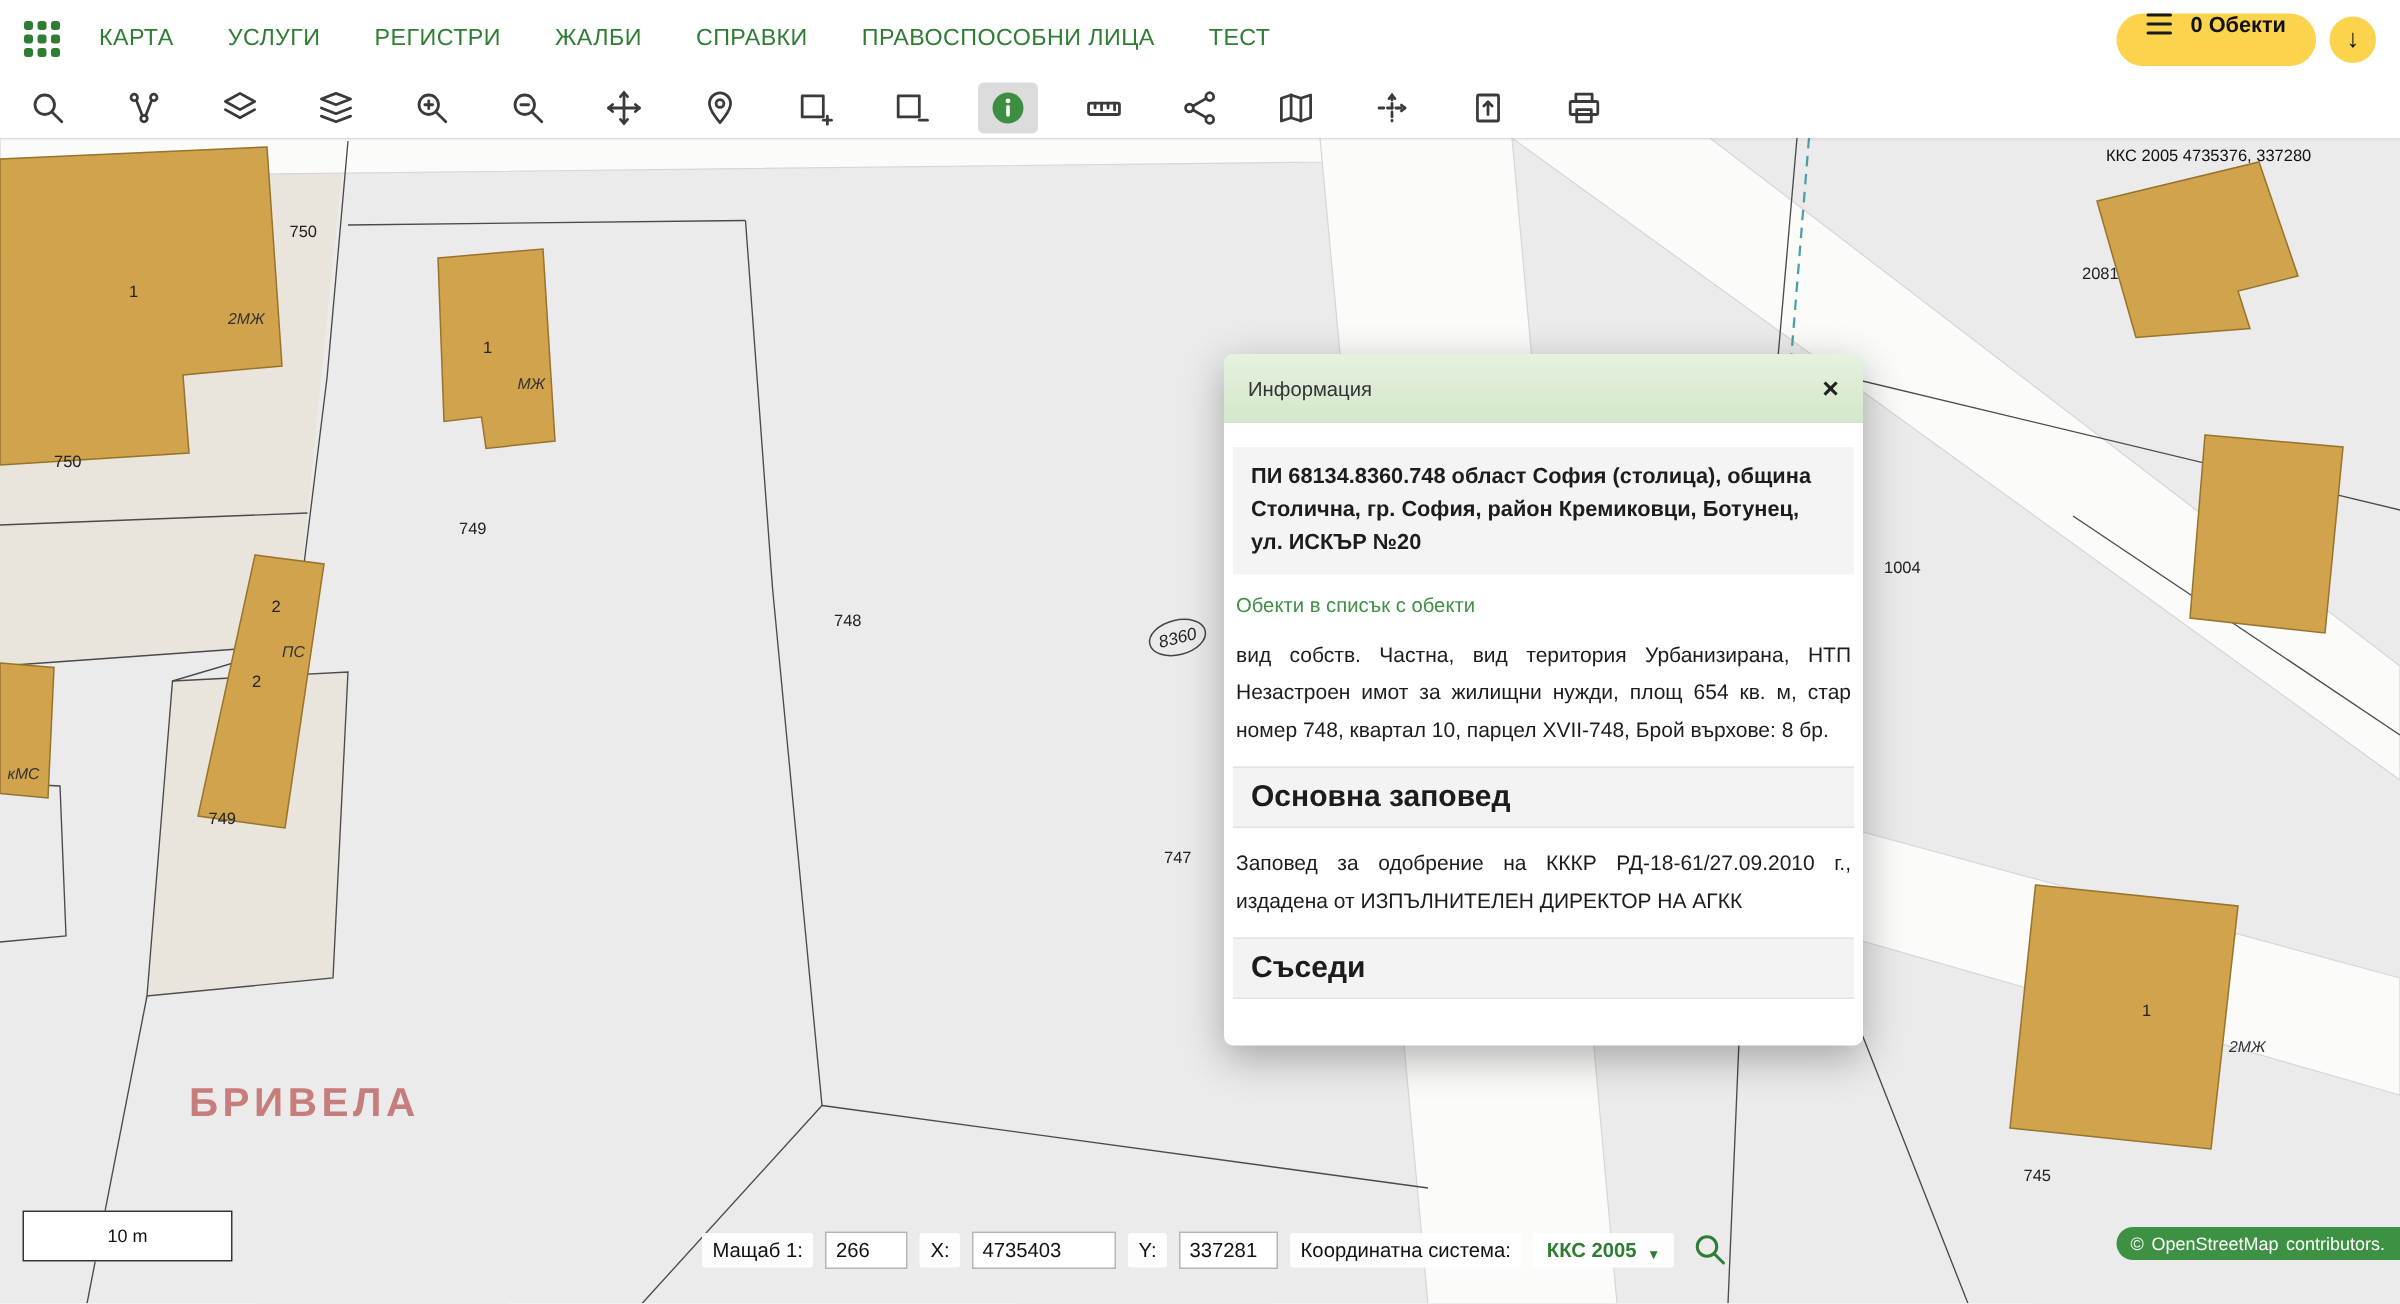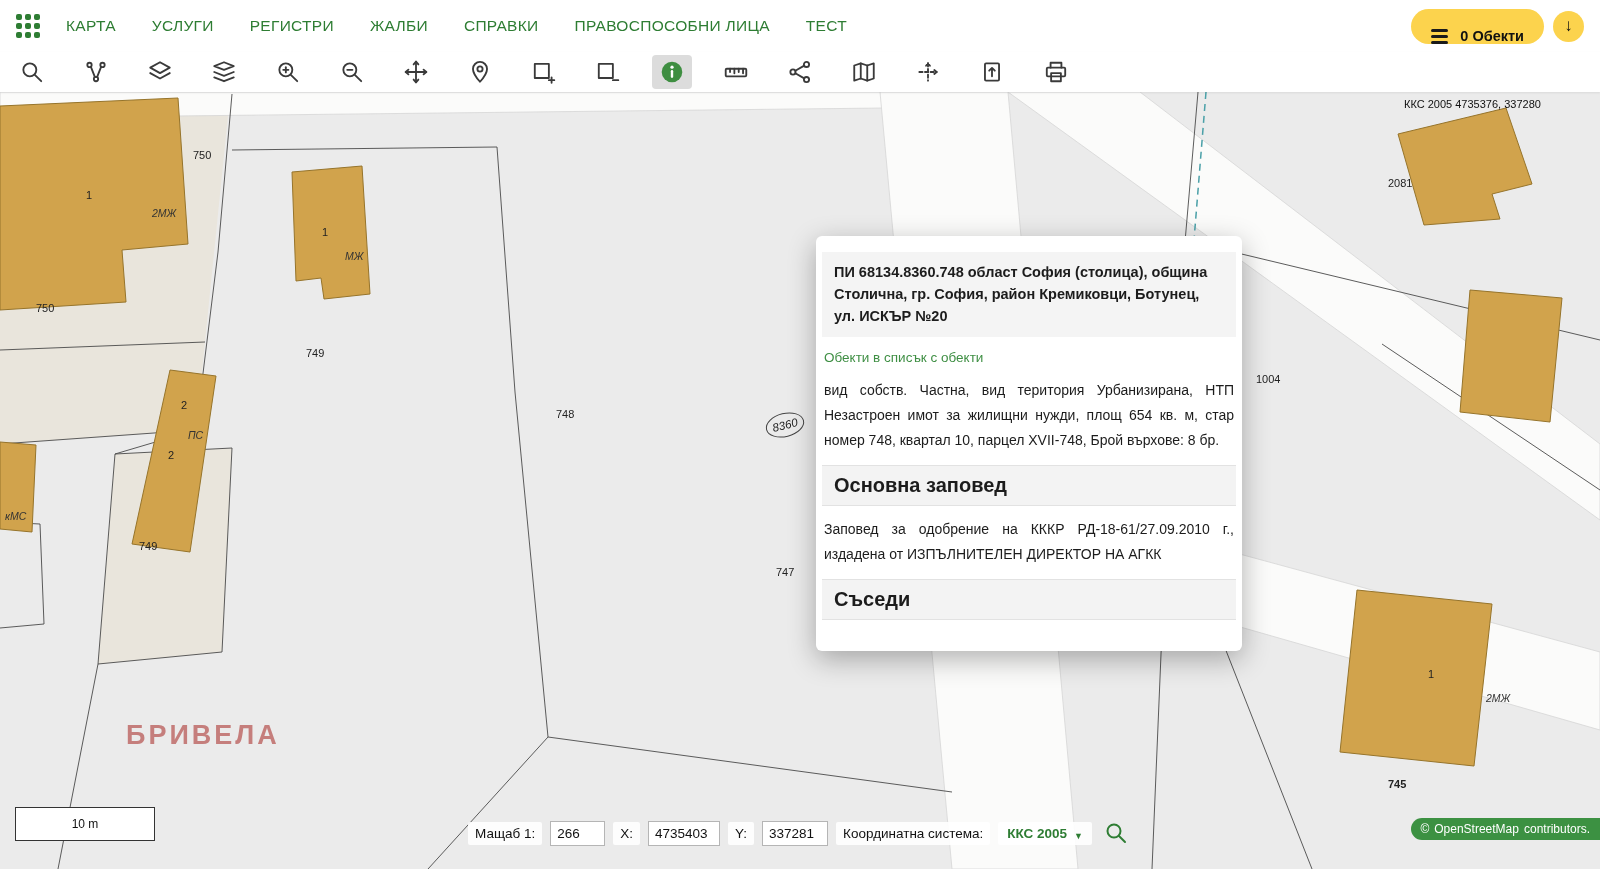--- a/index.html
+++ b/index.html
@@ -10,21 +10,21 @@
   .topnav { position:absolute; top:0; left:0; right:0; height:52px; background:#fff;
             display:flex; align-items:center; padding:0 16px; z-index:40; }
   .apps-grid { display:grid; grid-template-columns:repeat(3,6px); grid-auto-rows:6px; gap:3px;
                margin-right:26px; cursor:pointer; }
   .apps-grid i { background:#2e7d33; border-radius:2px; }
   .nav-items { display:flex; gap:36px; align-items:center; }
   .nav-item { color:#2e7d33; font-weight:normal; font-size:15.5px; letter-spacing:.3px;
               cursor:pointer; white-space:nowrap; }
   .nav-right { margin-left:auto; display:flex; align-items:center; gap:9px; }
   .objects-pill { background:#fcd34d; border-radius:18px; height:35px; display:flex;
-                  align-items:flex-end; gap:12px; padding:0 20px; font-weight:bold;
+                  align-items:flex-start; gap:12px; padding:0 20px; font-weight:bold;
                   font-size:14.5px; color:#111; cursor:pointer; }
   .burger { display:flex; flex-direction:column; gap:3.5px; }
   .burger i { width:17px; height:2.5px; background:#1a1a1a; border-radius:2px; }
   .collapse-btn { width:31px; height:31px; border-radius:50%; background:#fcd34d;
                   display:flex; align-items:center; justify-content:center;
                   font-size:17px; font-weight:bold; color:#111; cursor:pointer; }
 
   
   .toolbar { position:absolute; top:52px; left:0; right:0; height:40px; background:#fff;
              display:flex; align-items:center; padding:0 12px; gap:24px; z-index:40;
@@ -292,46 +292,50 @@
       <span class="map-label num" style="left: 181px; top: 307px;">2</span>
       <span class="map-label it" style="left: 188px; top: 337px;">ПС</span>
       <span class="map-label num" style="left: 168px; top: 357px;">2</span>
       <span class="map-label it" style="left: 5px; top: 418px;">кМС</span>
       <span class="map-label num" style="left: 139px; top: 448px;">749</span>
       <span class="map-label num" style="left: 776px; top: 474px;">747</span>
       <span class="map-label num" style="left: 1388px; top: 85px;">2081</span>
       <span class="map-label num" style="left: 1256px; top: 281px;">1004</span>
       <span class="map-label num" style="left: 1428px; top: 576px;">1</span>
       <span class="map-label it" style="left: 1486px; top: 600px;">2МЖ</span>
-      <span class="map-label num" style="left: 1388px; top: 686px; font-weight: bold;">745</span>
+      <span class="map-label num" style="left: 1349px; top: 686px;">745</span>
       <span class="map-label brand" style="left: 126px; top: 628px;">БРИВЕЛА</span>
       <span class="map-label corner" style="left: 1404px; top: 6px;">ККС 2005 4735376, 337280</span>
     </div>
 </div>
 
 <div class="popup">
+  <div class="popup-header">
+    <span>Информация</span>
+    <span class="popup-close">×</span>
+  </div>
   <div class="popup-body">
     <div class="parcel-title">ПИ 68134.8360.748 област София (столица), община Столична, гр. София, район Кремиковци, Ботунец, ул. ИСКЪР №20</div>
     <span class="add-link">Обекти в списък с обекти</span>
     <p class="ptext">вид собств. Частна, вид територия Урбанизирана, НТП Незастроен имот за жилищни нужди, площ 654 кв. м, стар номер 748, квартал 10, парцел XVII-748, Брой върхове: 8 бр.</p>
     <div class="section-h">Основна заповед</div>
     <p class="ptext">Заповед за одобрение на КККР РД-18-61/27.09.2010 г., издадена от ИЗПЪЛНИТЕЛЕН ДИРЕКТОР НА АГКК</p>
     <div class="section-h">Съседи</div>
   </div>
 </div>
 
 <div class="scalebar">
   <span>10 m</span>
 </div>
 
 <div class="statusbar">
   <span class="chip">Мащаб 1:</span>
   <input class="sb-input" style="width: 55px;" value="266">
   <span class="chip">X:</span>
-  <input class="sb-input" style="width: 72px;" value="4735403">
+  <input class="sb-input" style="width: 96px;" value="4735403">
   <span class="chip">Y:</span>
   <input class="sb-input" style="width: 66px;" value="337281">
   <span class="chip">Координатна система:</span>
   <div class="crs">
     <span>ККС 2005</span>
     <span class="caret">▼</span>
   </div>
   <div class="sb-search">
     <svg width="24" height="24" viewBox="0 0 24 24">
       <circle cx="10" cy="10" r="6.5"></circle>

